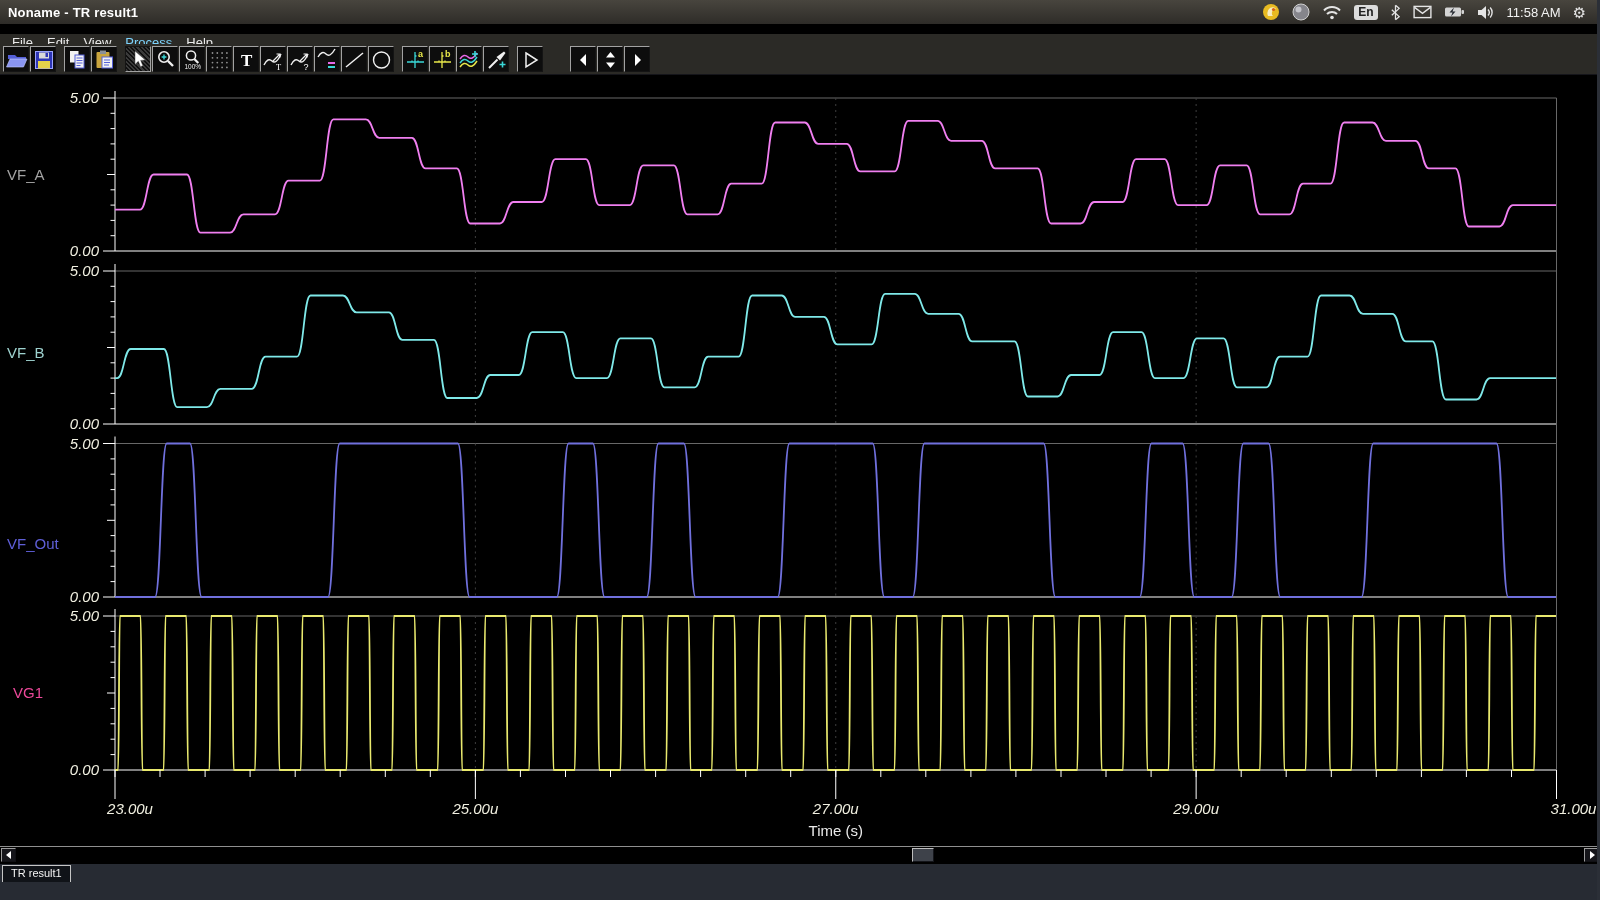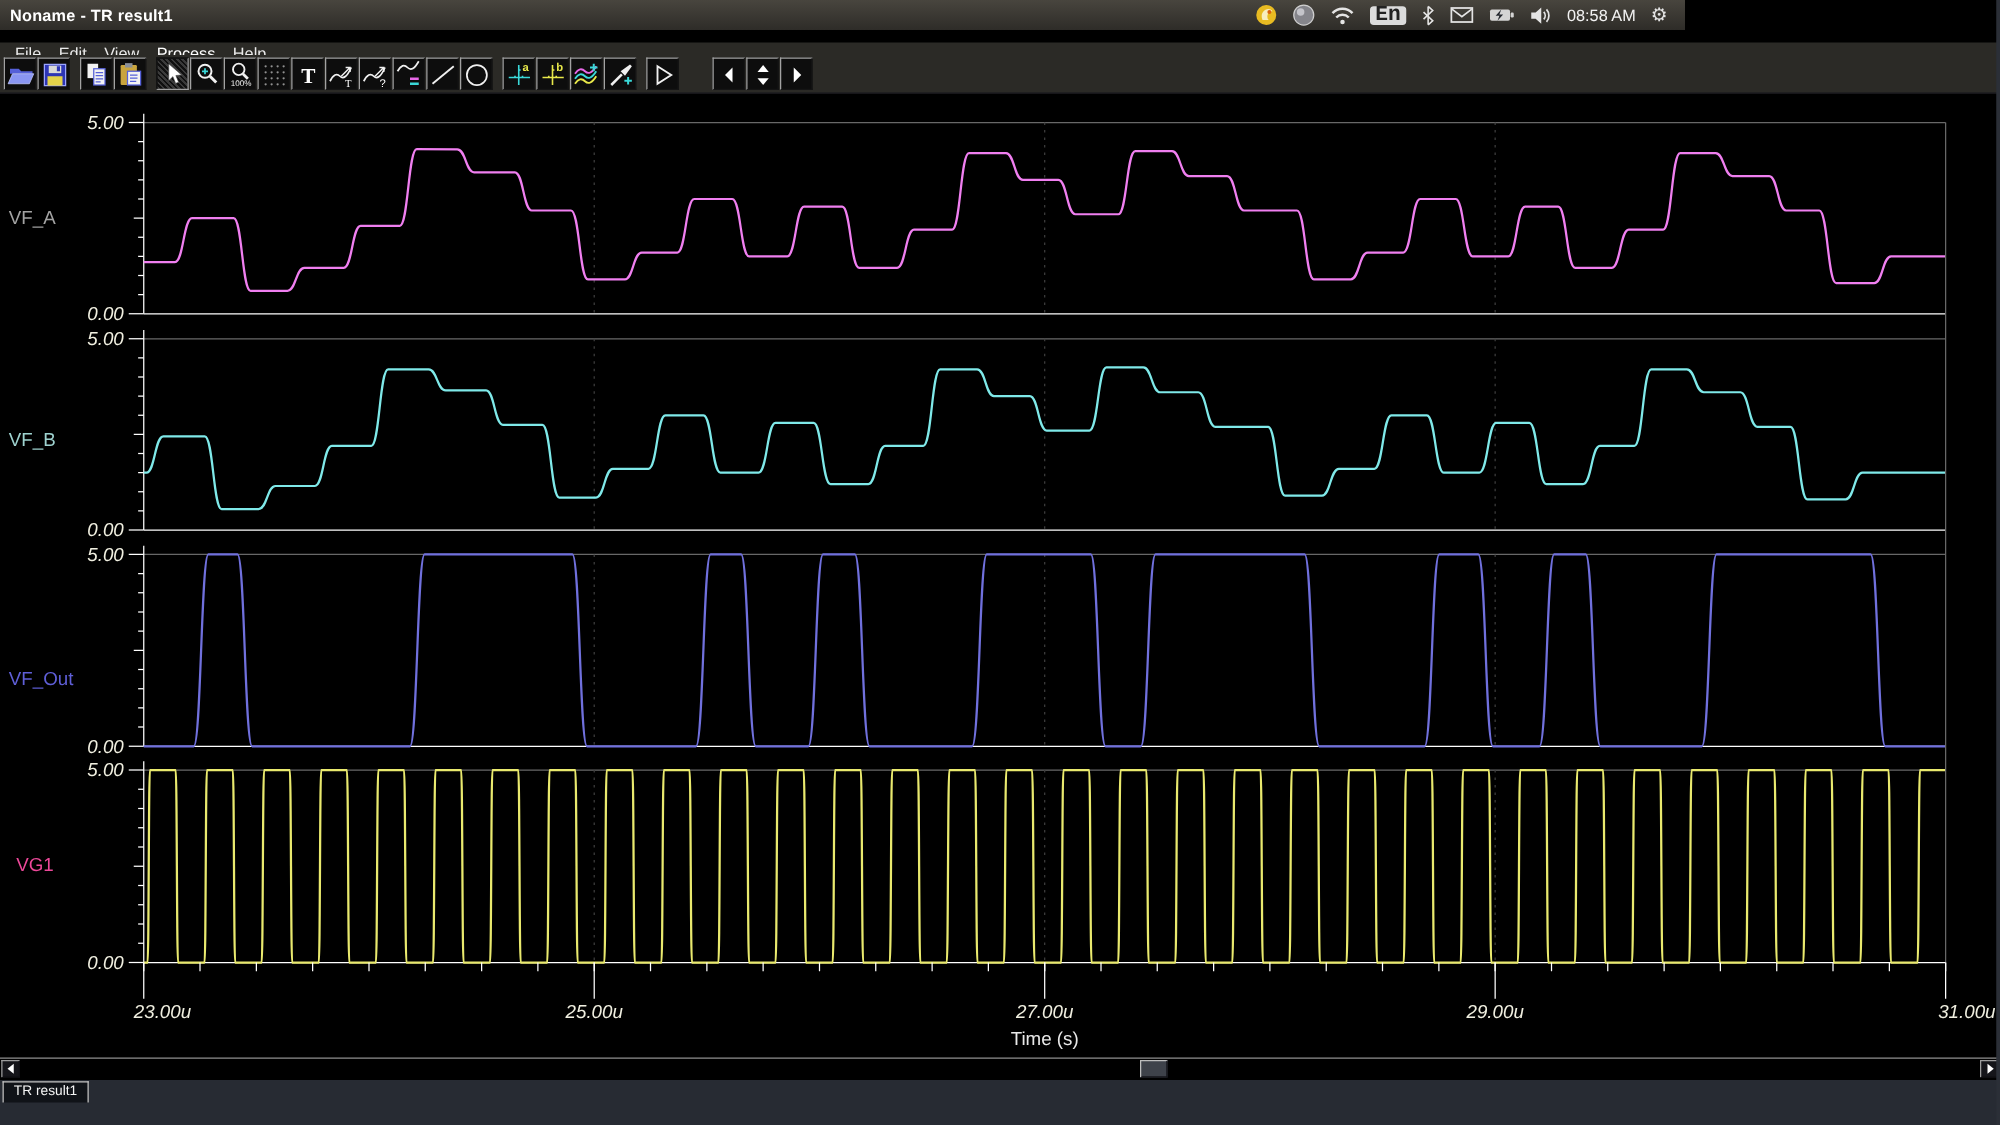--- a/index.html
+++ b/index.html
@@ -1,31 +1,31 @@
 <!DOCTYPE html>
 <html><head>
 <meta charset="utf-8">
 <style>
   html,body{margin:0;padding:0;background:#000;}
   .window{position:relative;width:1600px;height:900px;background:#000;overflow:hidden;
           font-family:"Liberation Sans",sans-serif;}
   
-  .titlebar{position:absolute;top:0;left:0;width:1348px;height:24px;box-sizing:border-box;
+  .titlebar{position:absolute;top:0;left:0;width:1600px;height:24px;box-sizing:border-box;
             background:linear-gradient(#48453e,#2e2c28);display:flex;align-items:center;padding:0 8px;}
   .title{color:#ffffff;font-weight:bold;font-size:13px;letter-spacing:.2px;}
   .tray{margin-left:auto;display:flex;align-items:center;gap:12px;padding-right:6px;}
   .tray-ic{display:flex;align-items:center;justify-content:center;}
-  .kbd-badge{background:#dcdcdc;color:#222;font-size:17px;font-weight:bold;padding:0 4px;
-             border-radius:3px;line-height:15px;font-family:Liberation Mono, monospace;}
+  .kbd-badge{background:#dcdcdc;color:#222;font-size:12px;font-weight:bold;padding:0 4px;
+             border-radius:3px;line-height:15px;}
   .clock{color:#f2f2f2;font-size:13px;}
   .power{color:#e4e4e4;font-size:15px;line-height:15px;}
   .menubar{position:absolute;top:10px;left:0;width:1600px;height:20px;background:#2b2a26;
            display:flex;align-items:flex-start;padding-left:5px;box-sizing:border-box;margin-top:24px;}
   .menu-item{color:#eaeaea;font-size:13px;padding:1px 7px;cursor:default;}
-  .menu-item.disabled{color:#ffffff;}
+  .menu-item.disabled{color:#7dd3fc;}
   .toolbar{position:absolute;top:44px;left:0;width:1600px;height:31px;background:#2b2a26;
            display:flex;align-items:center;padding-left:3px;box-sizing:border-box;
            border-bottom:1px solid #15151a;}
   .tb-btn{width:26px;height:26px;background:#0d0d0d;border:1px solid;flex:0 0 auto;
           border-color:#a2a2a2 #141414 #141414 #a2a2a2;display:flex;align-items:center;
           justify-content:center;margin-right:1px;box-sizing:border-box;}
   .tb-btn.pressed{border-color:#141414 #a2a2a2 #a2a2a2 #141414;
           background-image:repeating-linear-gradient(45deg,#3a3a3a 0 1.5px,#101010 1.5px 3px);}
   .tb-sep{width:7px;height:26px;flex:0 0 auto;}
   .tb-gap{width:26px;height:26px;flex:0 0 auto;}
@@ -226,21 +226,21 @@
             <path d="M10 2.5 l-4.5 5 h3 l-1.5 4 4.5 -5 h-3 z" fill="#23272e"></path>
           </svg>
         </span>
         <span class="tray-ic">
           <svg width="18" height="15" viewBox="0 0 18 15">
             <path d="M1 5 h3.5 L9 1 v13 L4.5 10 H1 z" fill="#e4e4e4"></path>
             <path d="M11 4.5 a4.5 4.5 0 0 1 0 6" fill="none" stroke="#e4e4e4" stroke-width="1.4"></path>
             <path d="M13.2 2.5 a7.5 7.5 0 0 1 0 10" fill="none" stroke="#e4e4e4" stroke-width="1.4"></path>
           </svg>
         </span>
-        <span class="clock">08:58 AM</span>
+        <span class="clock">11:58 AM</span>
         <span class="power">⚙</span>
       </div>
   </div>
 
   <div class="menubar" id="menubar">
       <div class="menu-item"><u>F</u>ile</div>
       <div class="menu-item"><u>E</u>dit</div>
       <div class="menu-item"><u>V</u>iew</div>
       <div class="menu-item disabled"><u>P</u>rocess</div>
       <div class="menu-item"><u>H</u>elp</div>

